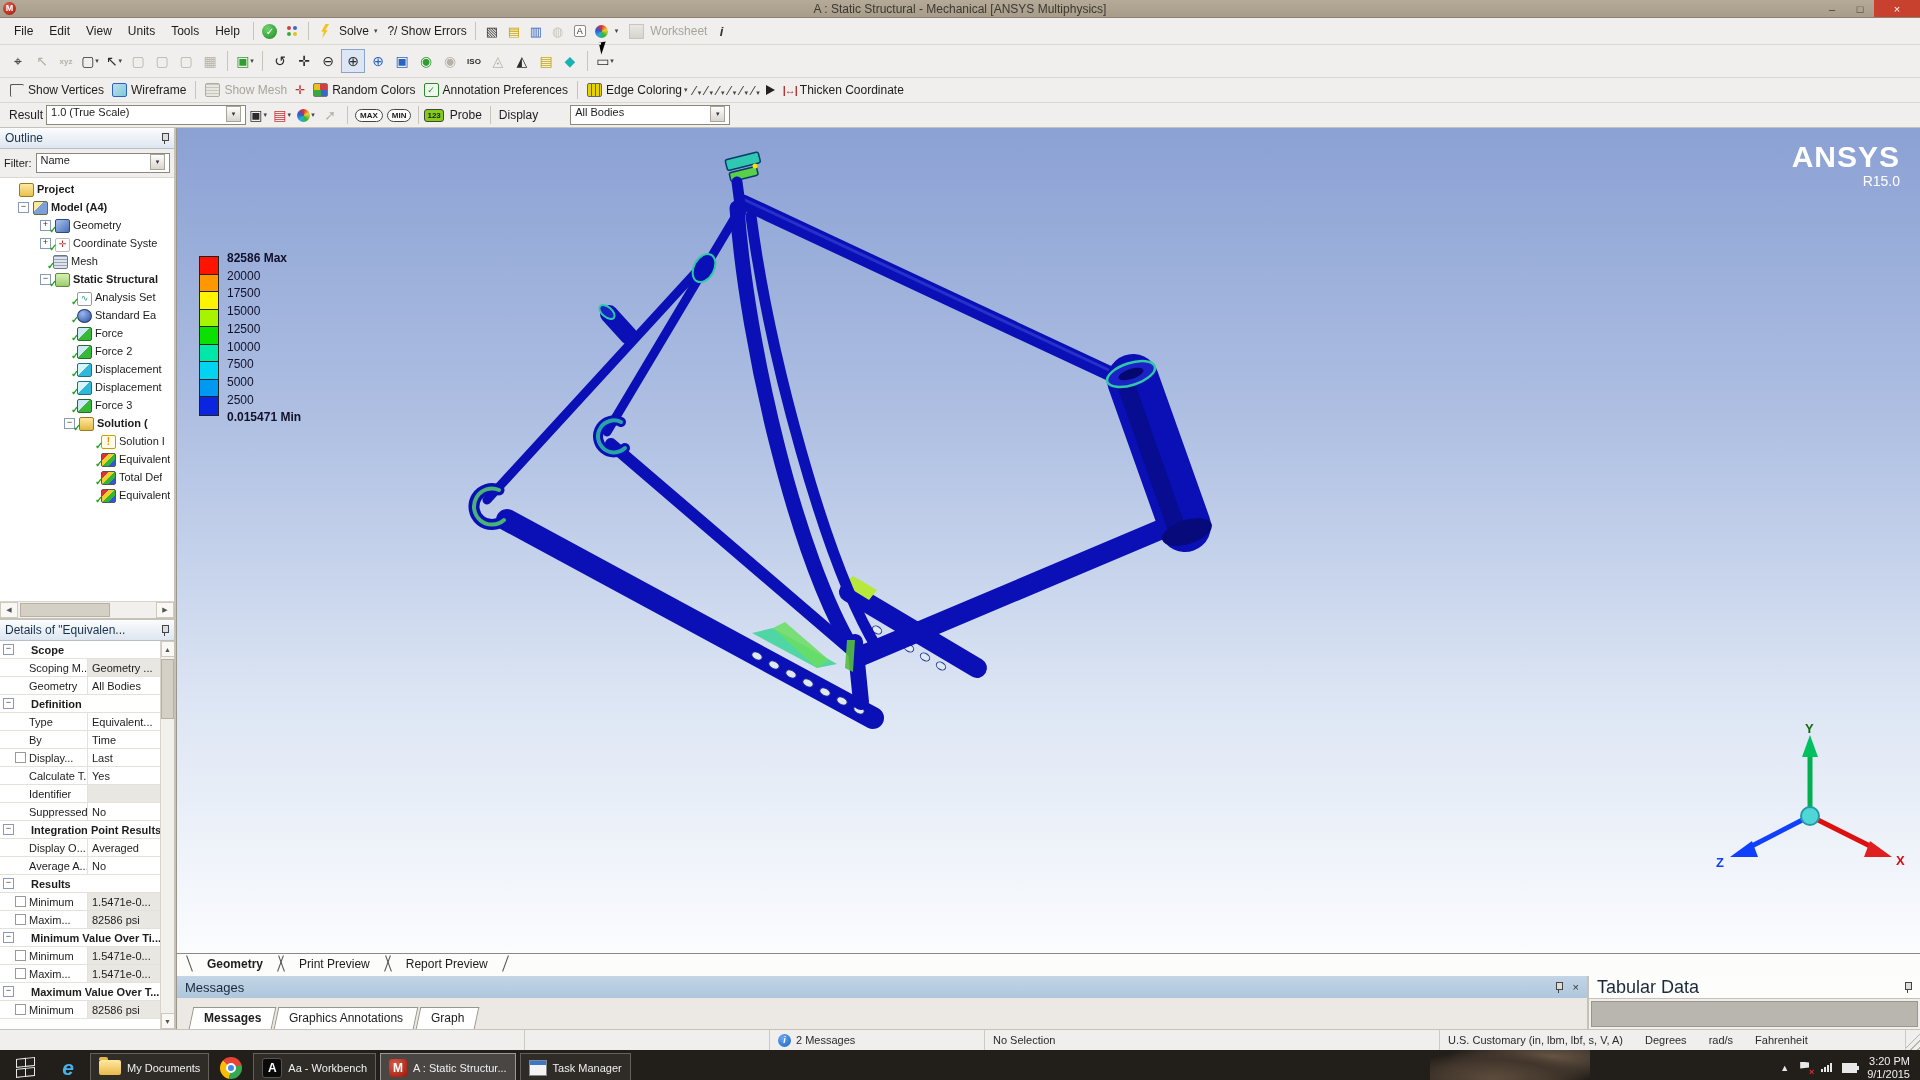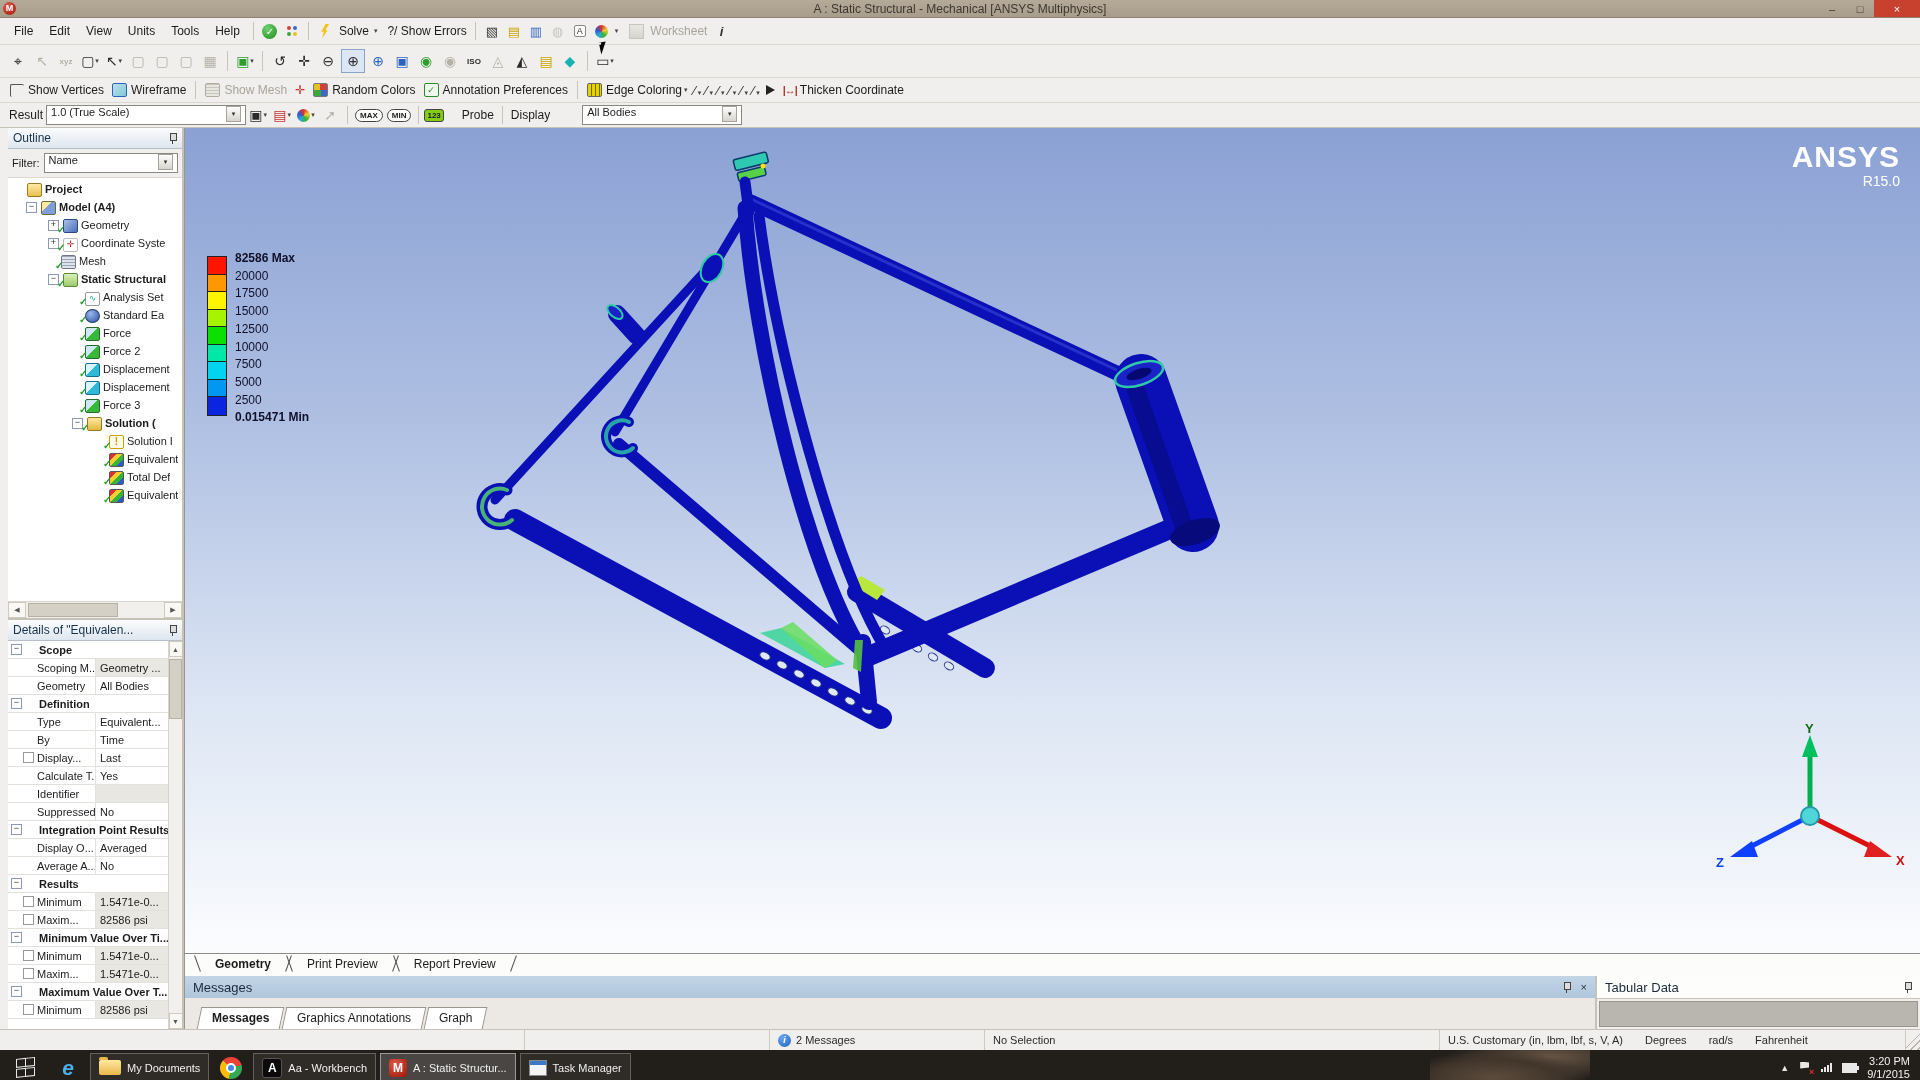--- a/index.html
+++ b/index.html
@@ -51,24 +51,24 @@
   .ic-edge{width:11px;height:11px;background:repeating-linear-gradient(90deg,#e6d200 0 3px,#6a6a00 3px 4px);border:1px solid #666;}
   .slashbtn{font-size:13px;color:#333;margin:0 2px;display:inline-flex;align-items:baseline;}
   .ic-pinarrow{width:0;height:0;border-top:5px solid transparent;border-bottom:5px solid transparent;border-left:9px solid #222;margin:0 4px;}
   .ic-thicken{font-size:11px;color:#b03838;font-weight:bold;margin-right:3px;letter-spacing:-1px;}
 
   .tb4{height:24px;display:flex;align-items:center;background:#f0efed;border-bottom:1px solid #c6c2b8;padding-left:6px;}
   .combo{height:18px;background:#fff;border:1px solid #8a887f;display:inline-flex;align-items:flex-start;padding:0 4px;font-size:11px;position:relative;}
   .combo .cx{flex:1;}
   .combo .cbtn{width:13px;height:14px;margin-left:6px;background:linear-gradient(#fdfdfd,#d8d5cd);border:1px solid #a8a49a;font-size:7px;display:flex;align-items:center;justify-content:center;color:#333;}
   .badge{font-size:8px;font-weight:bold;border:1px solid #444;border-radius:7px;padding:1px 4px;background:#fdfdfb;margin:0 2px;}
-  .probe-ic{font-size:8px;font-weight:bold;border:1px solid #444;border-radius:3px;padding:1px 2px;background:#84cc16;margin-right:15px;}
+  .probe-ic{font-size:8px;font-weight:bold;border:1px solid #444;border-radius:3px;padding:1px 2px;background:#84cc16;margin-right:3px;}
 
   
-  .main{display:flex;height:901px;padding-left:8px;}
+  .main{display:flex;height:901px;}
   .leftcol{width:176px;display:flex;flex-direction:column;background:#f0efed;border-right:2px solid #c6c2b8;box-sizing:border-box;}
   .panelhead{height:20px;background:linear-gradient(#fbfcfd,#dde6f0);border-bottom:1px solid #b8bec8;display:flex;align-items:center;padding:0 5px;font-size:12px;color:#16324a;}
   .pin{margin-left:auto;width:9px;height:11px;position:relative;}
   .pin::before{content:"";position:absolute;left:2px;top:0;width:5px;height:6px;border:1px solid #444;background:#ddd;}
   .pin::after{content:"";position:absolute;left:4px;top:7px;width:1px;height:4px;background:#444;}
   .filterrow{height:24px;display:flex;align-items:center;padding:2px 4px;background:#f0efed;border-bottom:1px solid #dcd8d0;}
   .filterrow .lbl{margin-right:4px;}
   .tree{flex:1;background:#fff;overflow:hidden;padding-top:2px;}
   .trow{height:18px;display:flex;align-items:center;white-space:nowrap;overflow:hidden;}
   .texp{width:9px;height:9px;margin-right:4px;font-size:9px;line-height:7px;text-align:center;color:#333;flex:none;}
@@ -146,21 +146,21 @@
   .vtab.active{font-weight:bold;}
   .bottompanels{height:53px;display:flex;border-left:1px solid #9a968c;}
   .msgs{width:1412px;display:flex;flex-direction:column;border-right:2px solid #c6c2b8;box-sizing:border-box;}
   .msghead{height:22px;background:linear-gradient(#c3d5e6,#aec6dc);display:flex;align-items:center;padding:0 8px;font-size:13px;color:#1a2a3a;}
   .msghead .x{margin-left:10px;font-size:11px;color:#333;}
   .msgtabs{flex:1;background:#ece9e4;display:flex;align-items:flex-end;padding-left:14px;}
   .btab{background:#fff;border:1px solid #9a968c;border-bottom:none;padding:3px 12px 4px 12px;font-size:12px;margin-right:2px;transform:skewX(-12deg);}
   .btab span{display:inline-block;transform:skewX(12deg);}
   .btab.active span{font-weight:bold;}
   .tabular{flex:1;display:flex;flex-direction:column;background:#f0efed;}
-  .tabhead{height:22px;background:#fdfdfc;border-bottom:1px solid #c6c2b8;display:flex;align-items:center;padding:0 8px;font-size:13px;color:#1a2a3a;}
+  .tabhead{height:22px;background:#fdfdfc;border-bottom:1px solid #c6c2b8;display:flex;align-items:center;padding:0 8px;font-size:18px;color:#1a2a3a;}
   .tabbody{flex:1;background:#b9b6b0;margin:2px;border:1px solid #9a968c;}
 
   
   .statusbar{height:20px;background:#f0efed;border-top:1px solid #c6c2b8;display:flex;align-items:center;font-size:11px;color:#2a2a2a;}
   .sseg{height:100%;display:flex;align-items:center;padding:0 8px;border-right:1px solid #cfcabe;box-sizing:border-box;}
   .sseg.s1{width:525px;} .sseg.s2{width:245px;} .sseg.s3{width:215px;} .sseg.s4{width:455px;}
   .sseg.s5{flex:1;gap:22px;}
   .infoic{width:13px;height:13px;border-radius:50%;background:radial-gradient(circle at 35% 30%,#6aa8f0,#1c5fc0);color:#fff;font-size:9px;font-style:italic;font-weight:bold;text-align:center;line-height:13px;margin-right:5px;}
   .grip{width:14px;height:100%;background:linear-gradient(135deg,transparent 50%,#b8b4aa 50% 55%,transparent 55% 70%,#b8b4aa 70% 75%,transparent 75% 90%,#b8b4aa 90% 95%,transparent 95%);}
 

